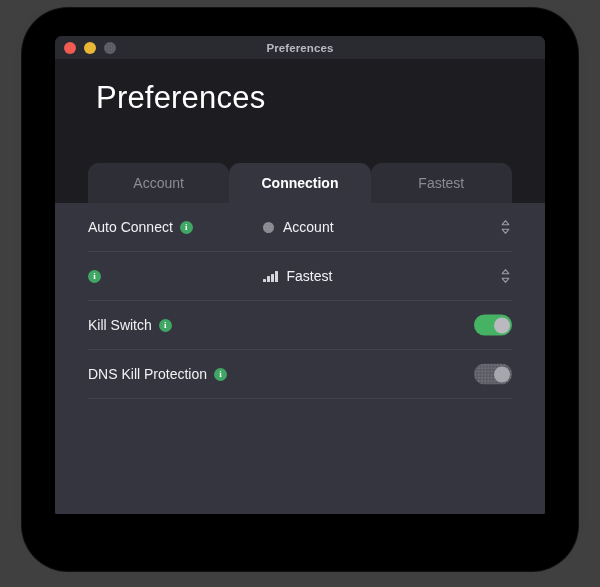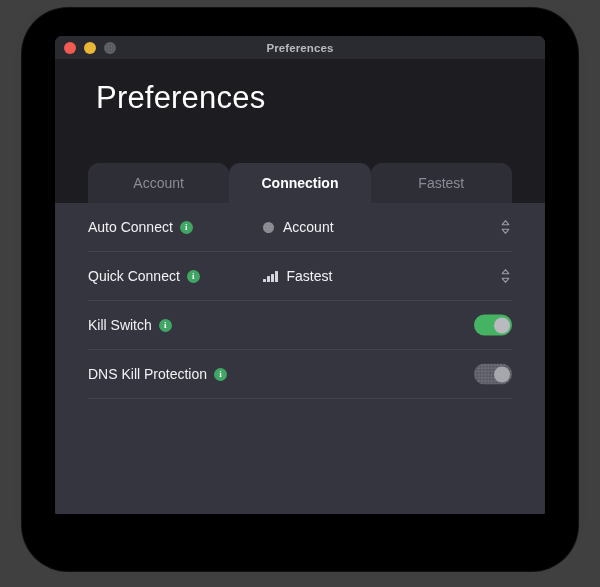--- a/index.html
+++ b/index.html
@@ -308,21 +308,20 @@
             <svg width="9" height="15" viewBox="0 0 9 15" aria-hidden="true">
               <path d="M4.5 1.2 L7.8 5.2 L1.2 5.2 Z" fill="none" stroke="#9a9aa5" stroke-width="1.1" stroke-linejoin="round"></path>
               <path d="M4.5 13.8 L7.8 9.8 L1.2 9.8 Z" fill="none" stroke="#9a9aa5" stroke-width="1.1" stroke-linejoin="round"></path>
             </svg>
           </span>
         </div>
       </div>
 
       <div class="row">
         <div class="row-label">
-          <span>Quick Connect</span>
           <span class="info-icon">
               <span>i</span>
             </span>
         </div>
         <div class="row-value">
           <span class="signal-icon">
             <i></i>
               <i></i>
               <i></i>
               <i></i>

